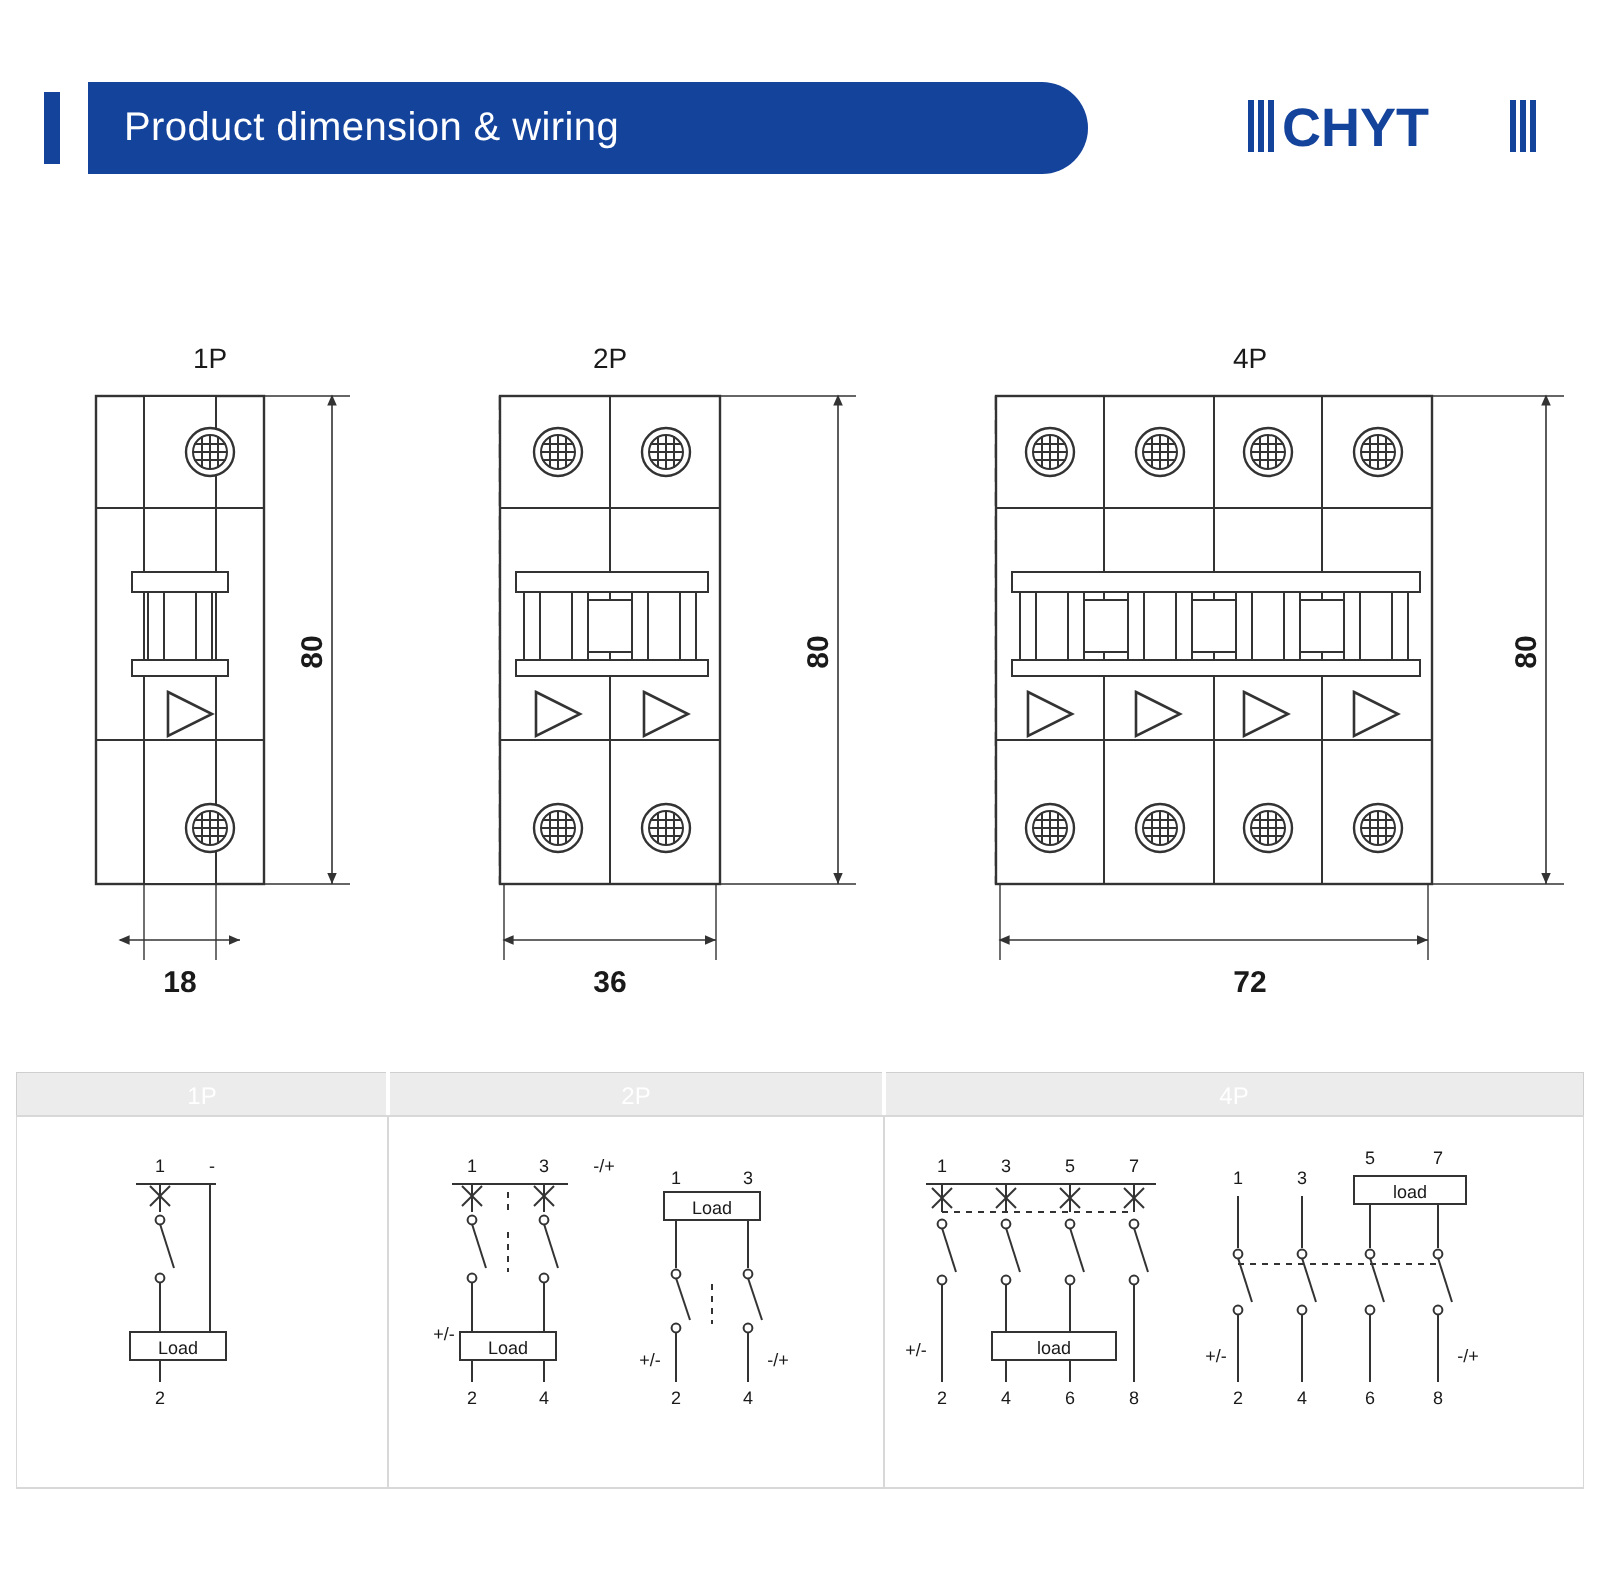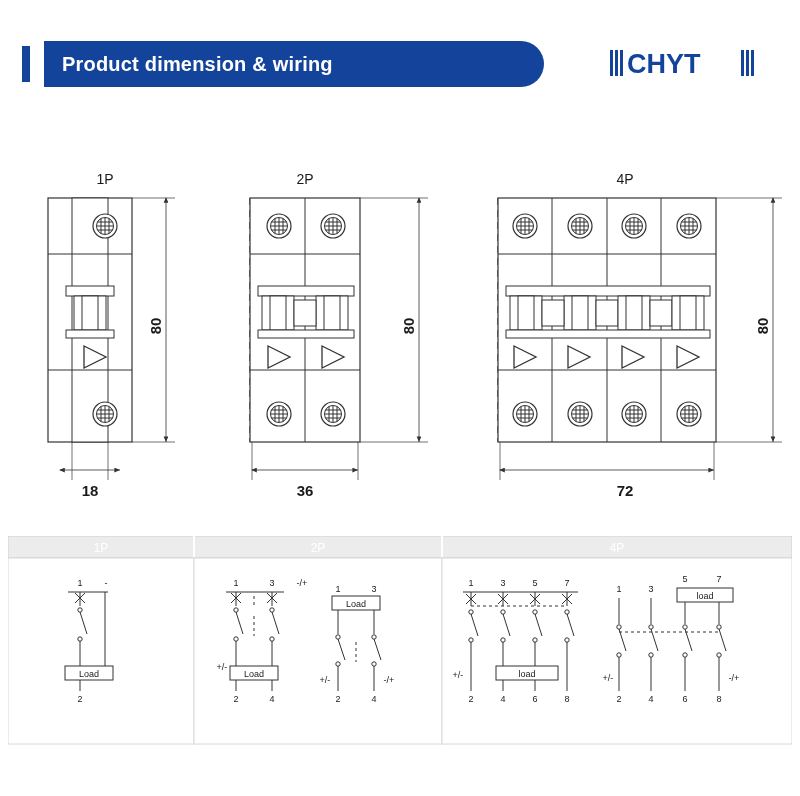--- a/index.html
+++ b/index.html
@@ -19,25 +19,25 @@
     position:absolute;left:22px;top:12px;width:8px;height:36px;
     background:#14439c;
   }
   .header-banner{
     position:absolute;left:44px;top:7px;height:46px;width:500px;
     background:#14439c;
     border-radius:0 24px 24px 0;
     display:flex;align-items:center;
   }
   .header-title{
-    color:#ffffff;font-size:20px;font-weight:bold;letter-spacing:.2px;
+    color:#ffffff;font-size:20px;font-weight:normal;letter-spacing:.2px;
     margin-left:18px;
   }
   .logo{
-    position:absolute;right:40px;top:12px;height:34px;
+    position:absolute;right:26px;top:12px;height:34px;
     display:flex;align-items:flex-start;
   }
   .logo svg{display:block;}
 
   
   .dims{position:absolute;left:0;top:140px;width:800px;height:370px;}
   .dims svg{display:block;}
 
   
   .wiring{position:absolute;left:8px;top:536px;width:784px;height:210px;}

